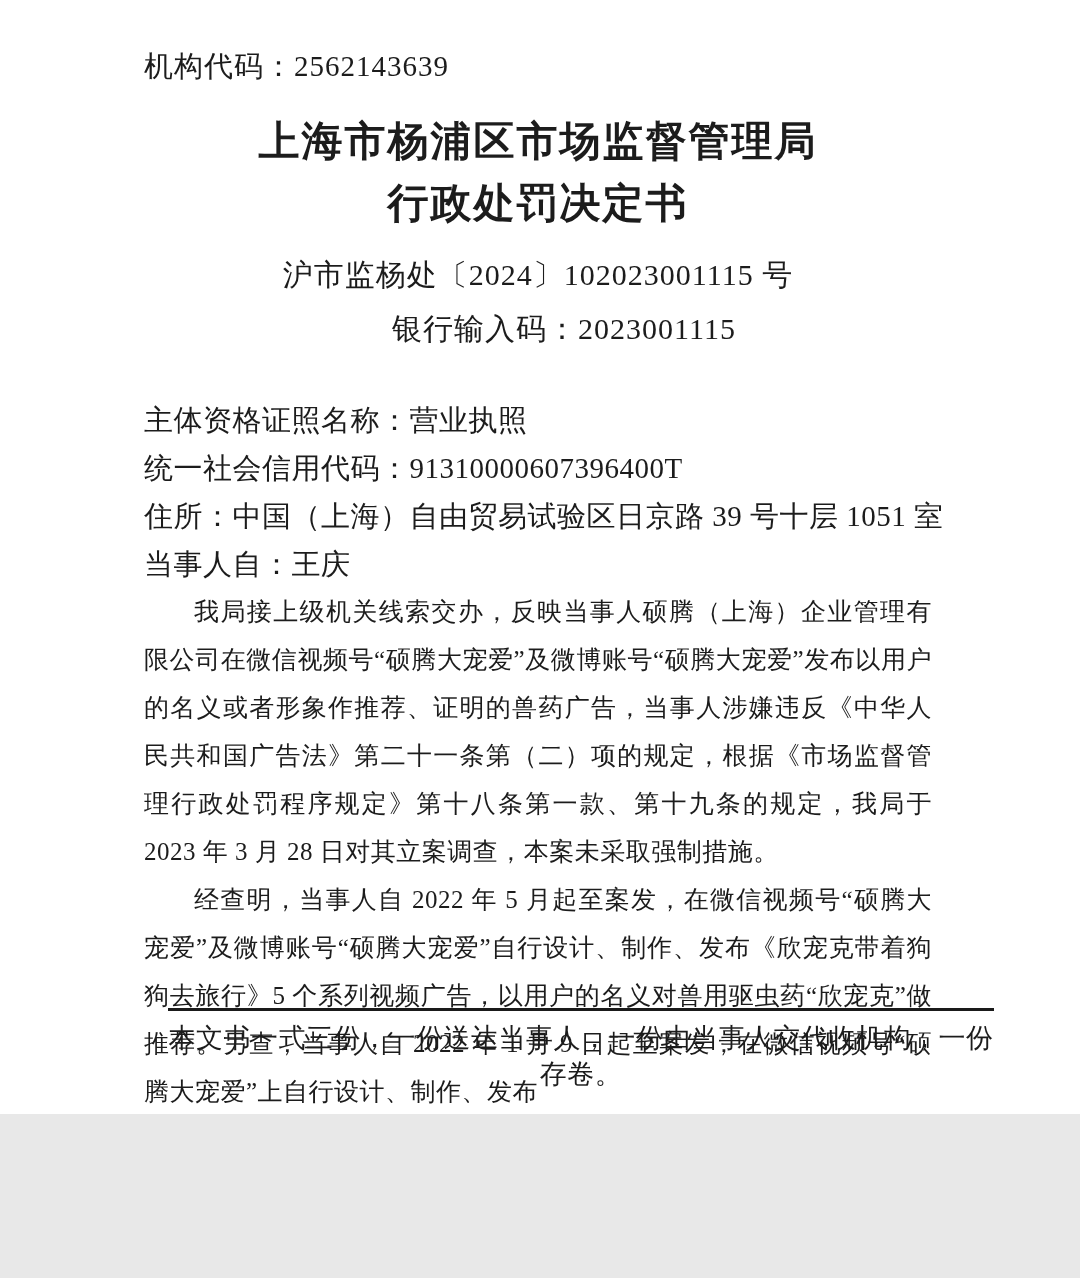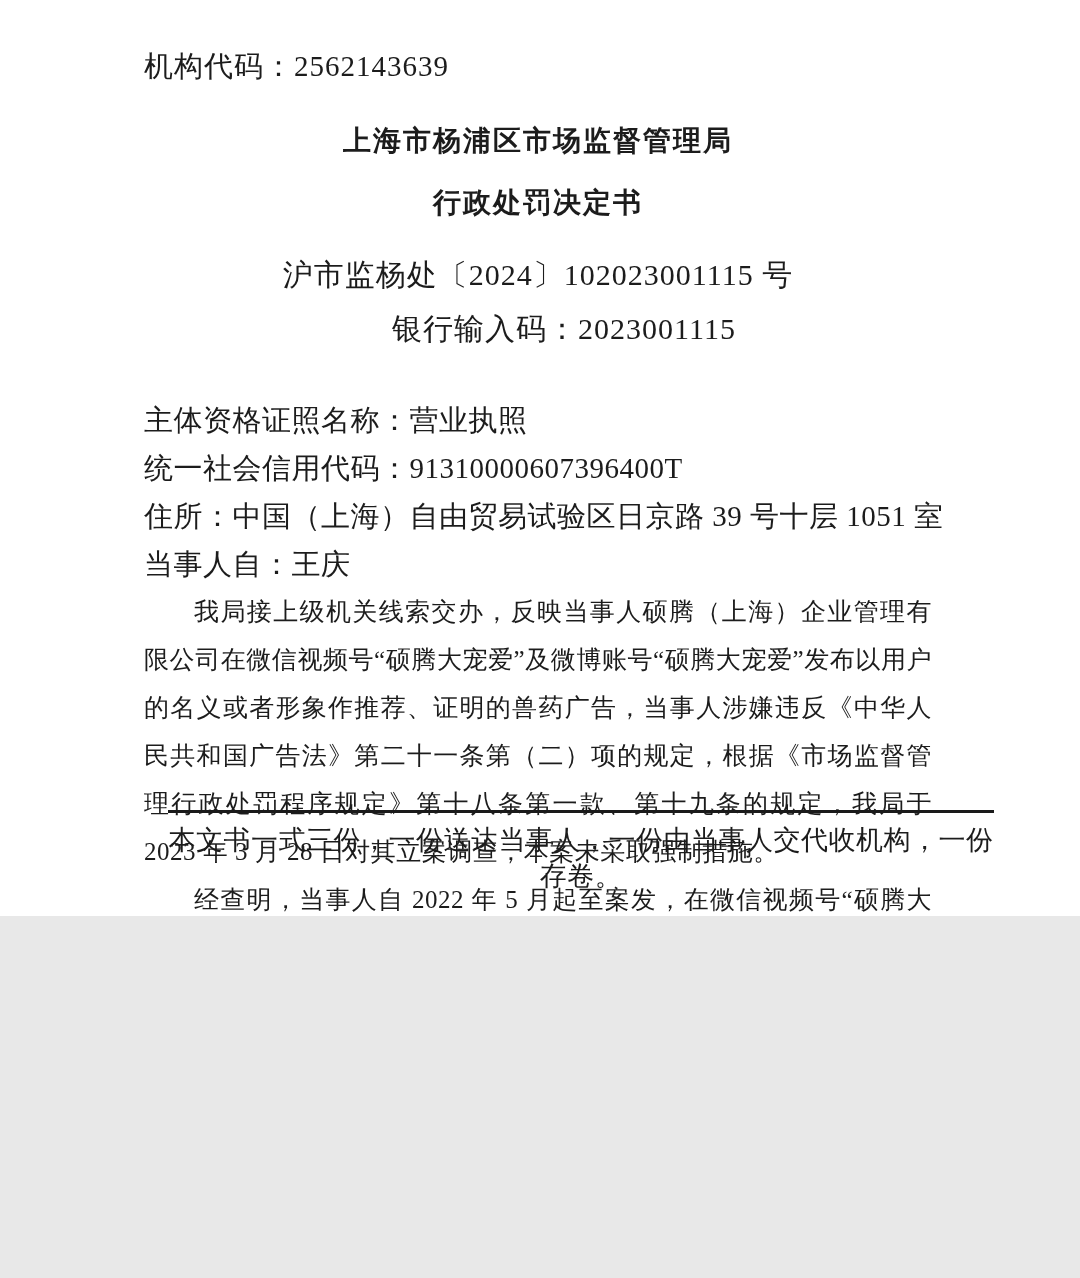--- a/index.html
+++ b/index.html
@@ -3,42 +3,42 @@
 <meta charset="utf-8">
 <style>
   html, body {
     margin: 0;
     padding: 0;
     background: #e8e8e8;
   }
   .page {
     position: relative;
     width: 1080px;
-    height: 916px;
+    height: 1114px;
     margin: 0 auto;
     background: #ffffff;
     color: #1c1c1c;
     font-family: "Liberation Serif", "DejaVu Serif", serif;
     overflow: hidden;
     box-sizing: border-box;
   }
   .content {
     padding: 46px 148px 0 144px; 
   }
   .org-code-line {
     font-size: 29px;
     line-height: 40px;
     letter-spacing: 1px;
     white-space: nowrap;
   }
   .title-block {
     margin-top: 24px;
     text-align: center;
     font-weight: bold;
-    font-size: 28px;
+    font-size: 41px;
     line-height: 62px;
     letter-spacing: 2px;
   }
   .doc-number {
     margin-top: 20px;
     text-align: center;
     font-size: 30px;
     line-height: 42px;
     letter-spacing: 1px;
   }

